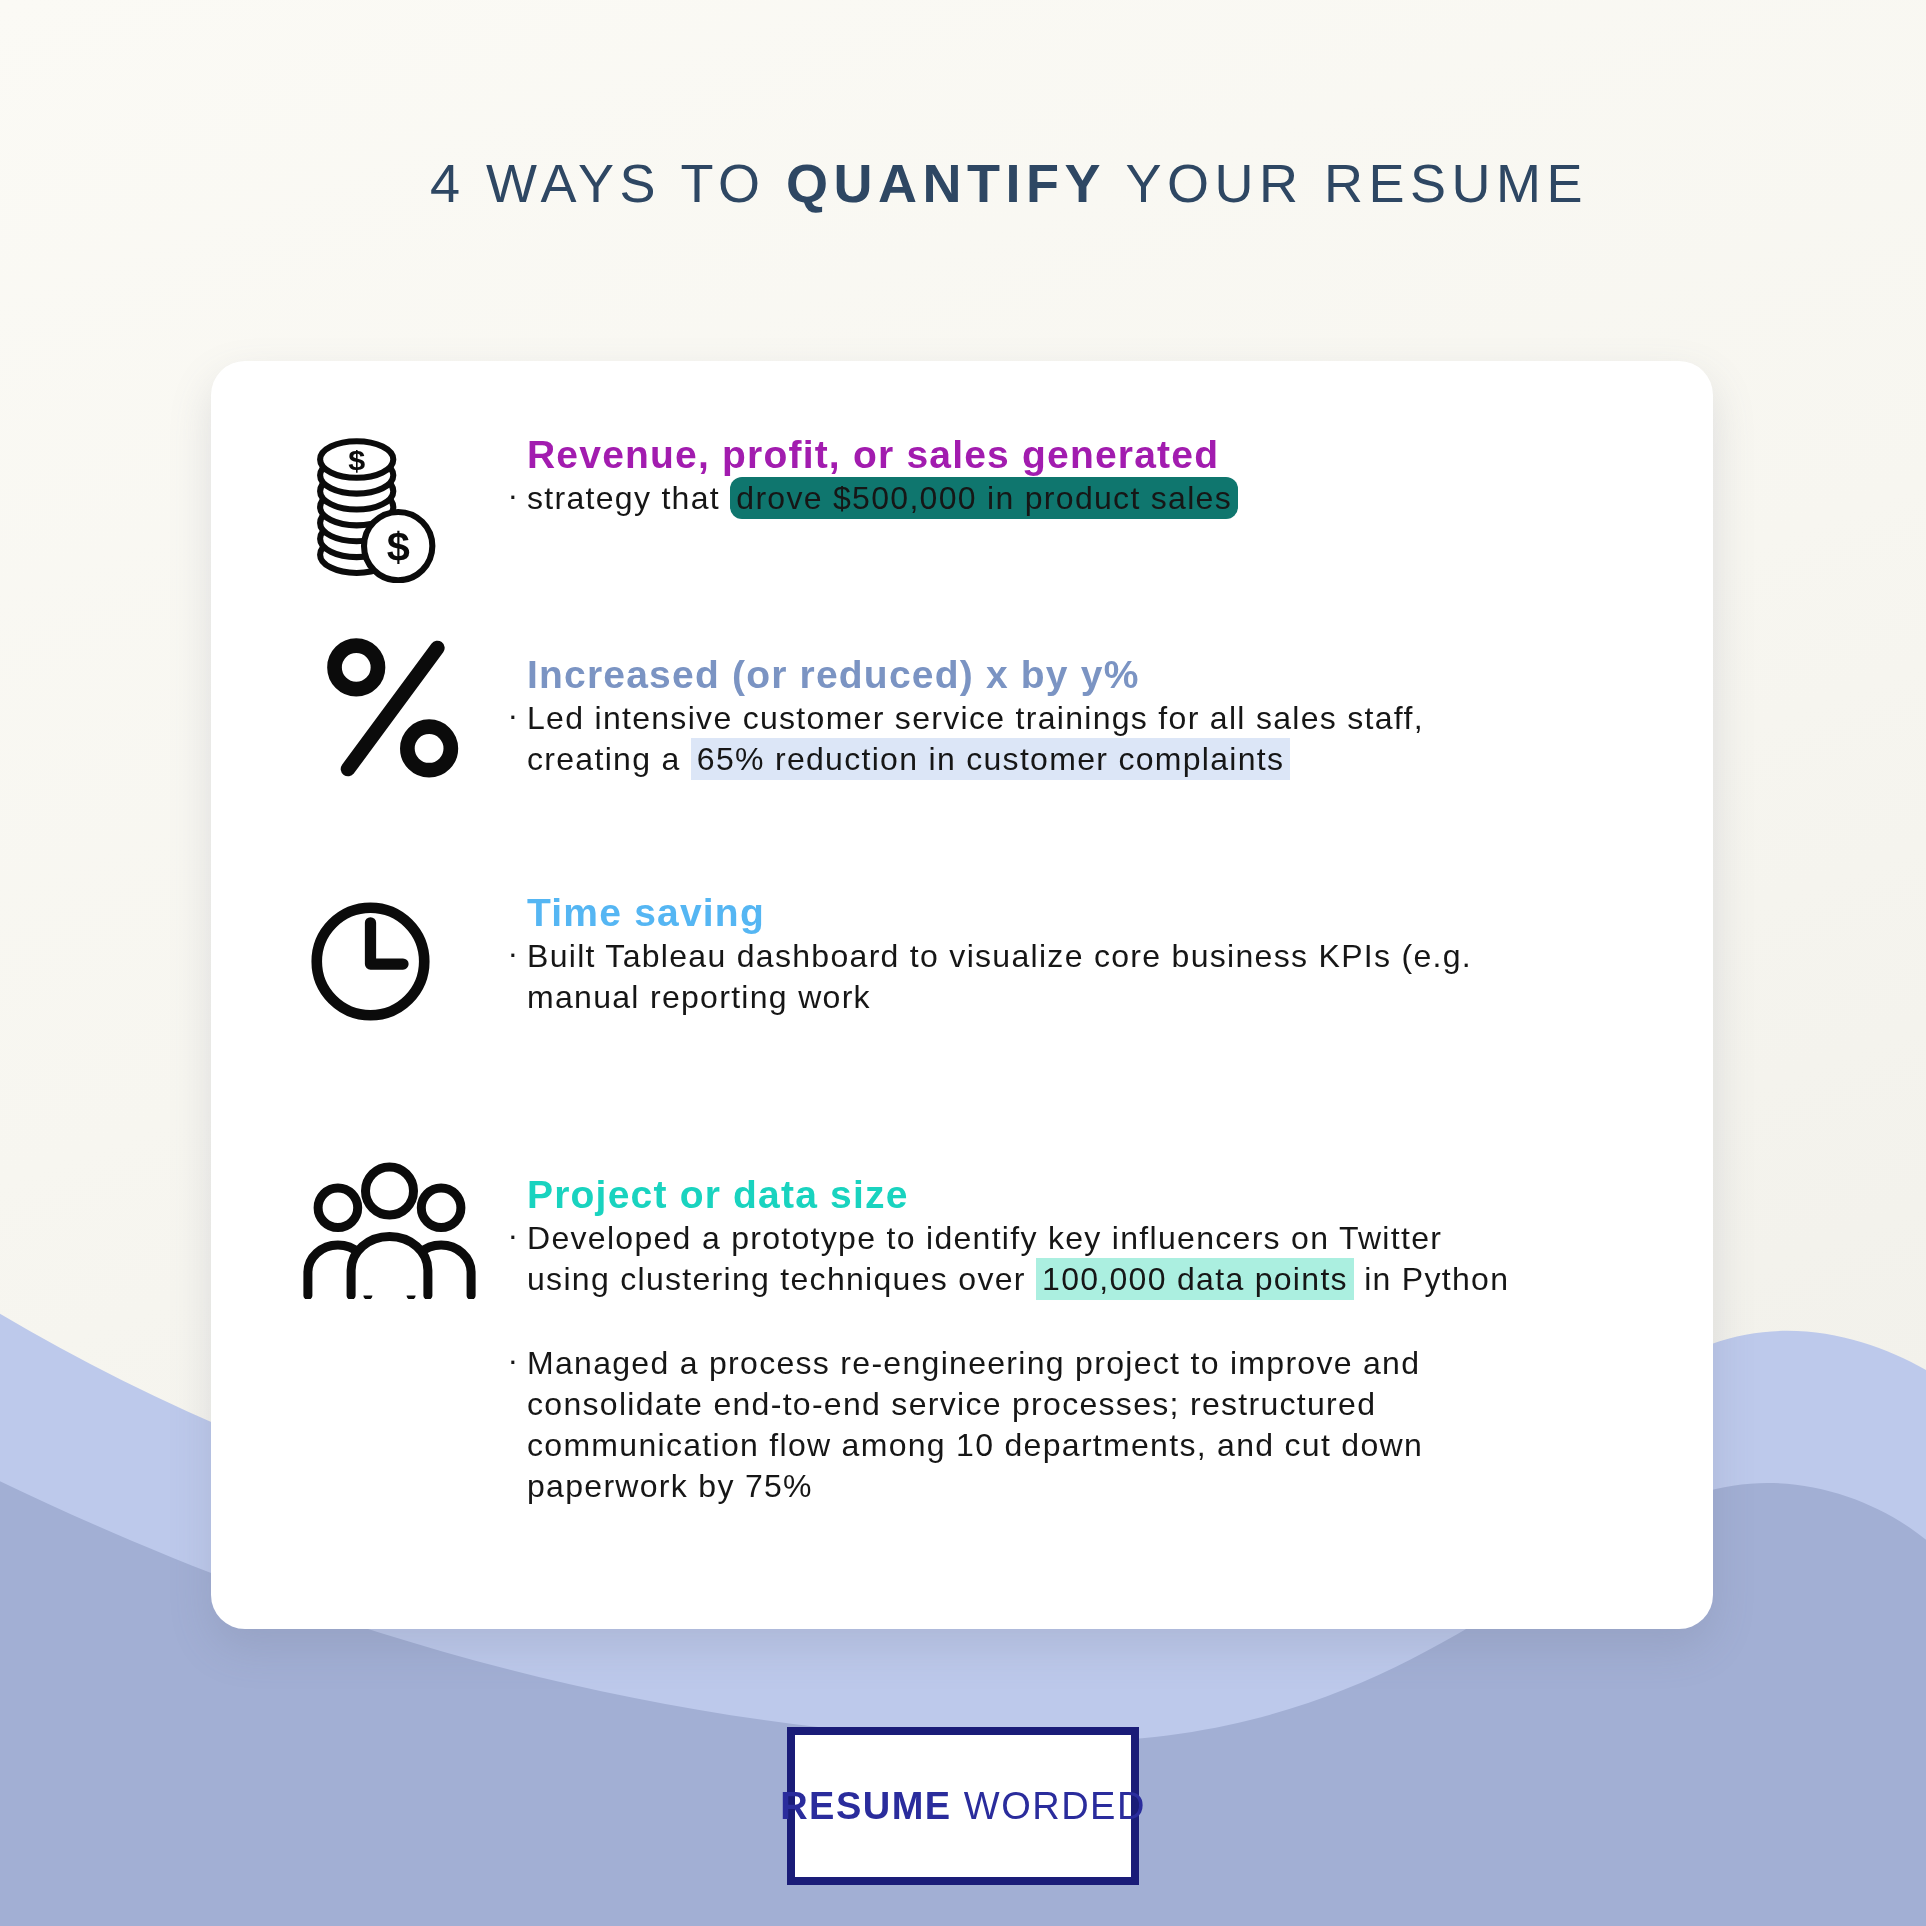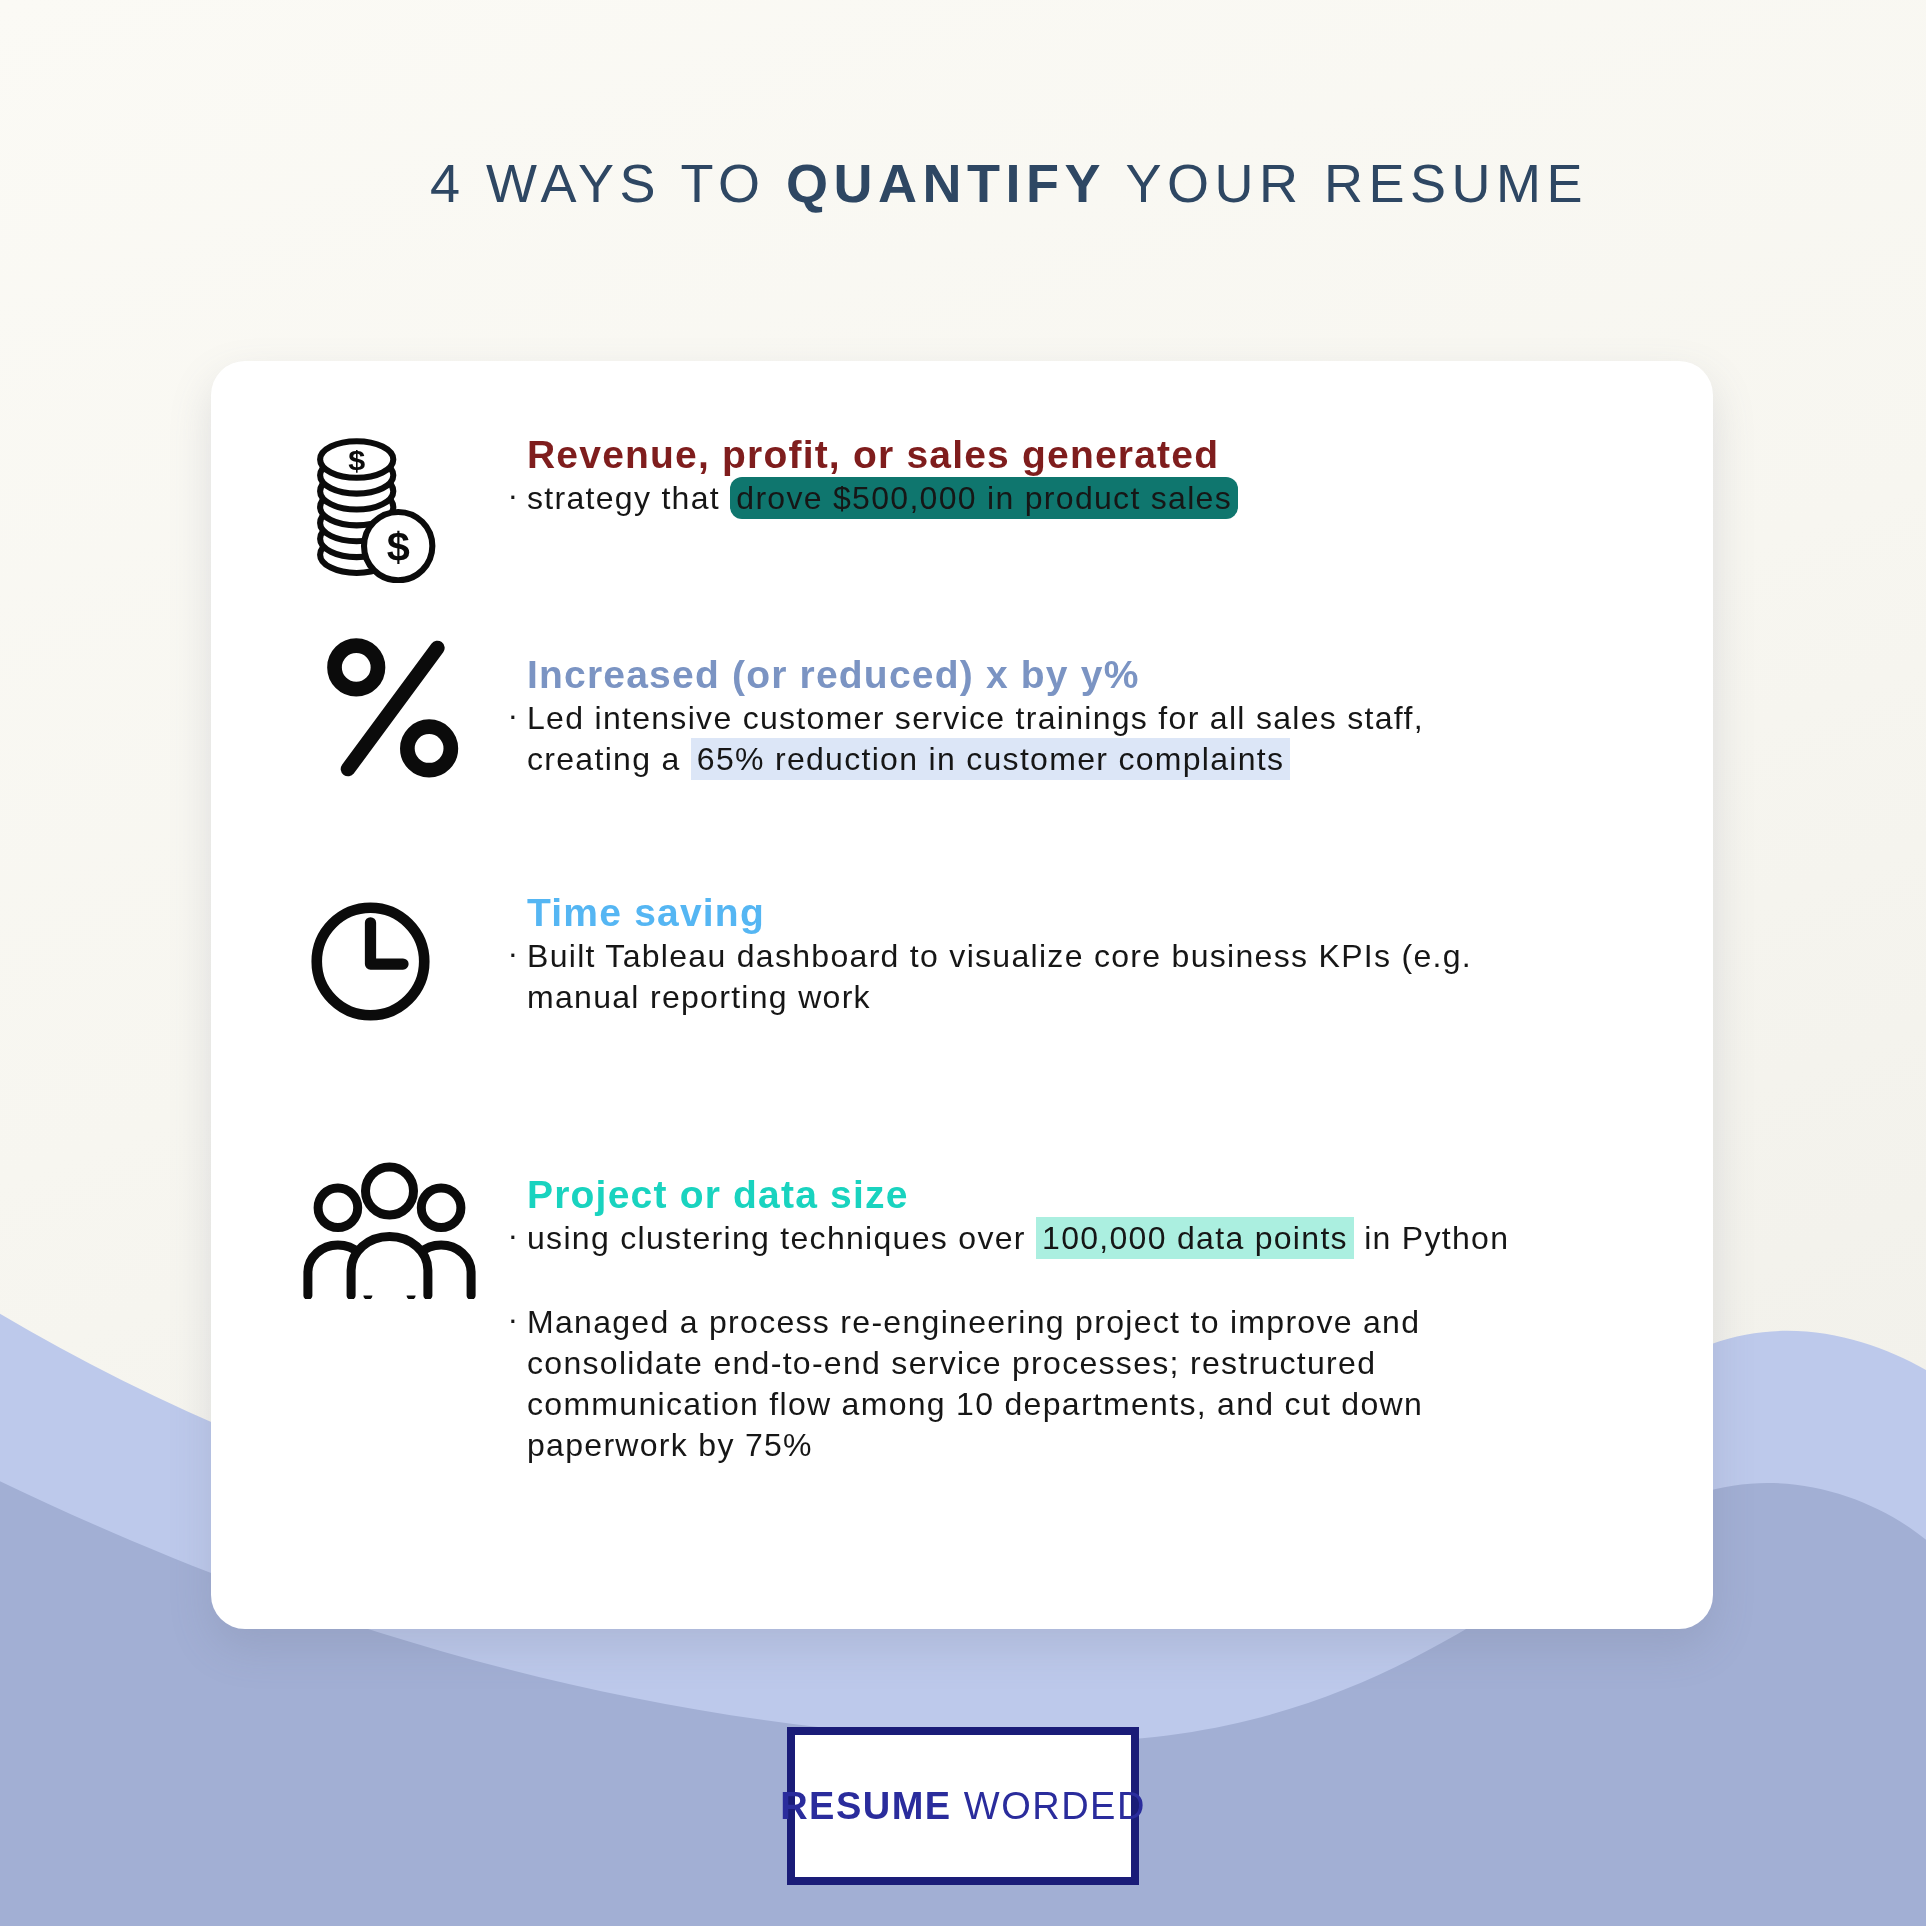--- a/index.html
+++ b/index.html
@@ -20,21 +20,21 @@
   
   .card{
     position:absolute;left:211px;top:361px;width:1502px;height:1268px;
     background:#ffffff;border-radius:34px;z-index:2;
     box-shadow:0 18.3px 43px rgba(100,105,125,0.18);
   }
   .icon-box{position:absolute;z-index:3;}
   .section{position:absolute;left:316px;width:1112px;z-index:3;}
   .sec-1{top:72px;} .sec-2{top:292px;} .sec-3{top:530px;} .sec-4{top:812px;}
   .heading{font-size:39px;font-weight:700;line-height:44px;letter-spacing:1.2px;margin:0 0 1.2px 0;}
-  .hd-1{color:#7f1d1d;} .hd-2{color:#7B94C3;} .hd-3{color:#55B6F3;} .hd-4{color:#19D3BF;}
+  .hd-1{color:#a21caf;} .hd-2{color:#7B94C3;} .hd-3{color:#55B6F3;} .hd-4{color:#19D3BF;}
   .bullet{position:relative;margin:0;}
   .bullet + .bullet{margin-top:43px;}
   .dot{position:absolute;left:-19.6px;top:-1.2px;font-size:32px;color:#161616;}
   .line{font-size:32px;line-height:41px;letter-spacing:1.3px;color:#161616;white-space:nowrap;}
   .line span{white-space:pre-wrap;}
   .hl{padding:3.1px 6.1px;}
   .hl:empty{padding:0;background:none;}
   .hl-1{background:#0f766e;border-radius:12px;} .hl-2{background:#DCE6F7;} .hl-3{background:#CDE9FB;} .hl-4{background:#ABEFE0;}
   
   .logo-box{
@@ -130,20 +130,21 @@
       <span class="dot">·</span>
       <div class="line"><span>Built Tableau dashboard to visualize core business KPIs (e.g.</span></div>
       <div class="line"><span>manual reporting work</span></div>
     </div>
   </div>
 
   <div class="section sec-4">
     <div class="heading hd-4">Project or data size</div>
     <div class="bullet">
       <span class="dot">·</span>
+      <div class="line"><span>Developed a prototype to identify key influencers on Twitter</span></div>
       <div class="line"><span>using clustering techniques over </span><span class="hl hl-4">100,000 data points</span><span> in Python</span></div>
     </div>
     <div class="bullet">
       <span class="dot">·</span>
       <div class="line"><span>Managed a process re-engineering project to improve and</span></div>
       <div class="line"><span>consolidate end-to-end service processes; restructured</span></div>
       <div class="line"><span>communication flow among 10 departments, and cut down</span></div>
       <div class="line"><span>paperwork by 75%</span></div>
     </div>
   </div>

